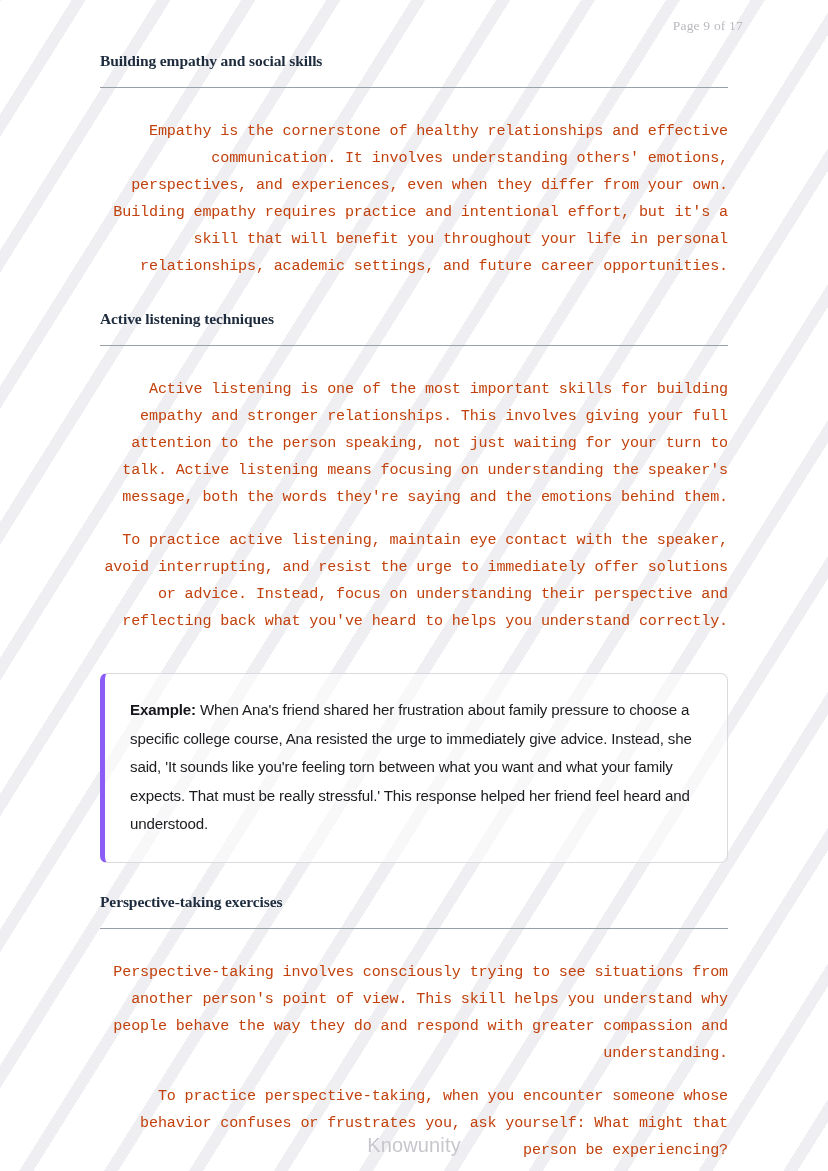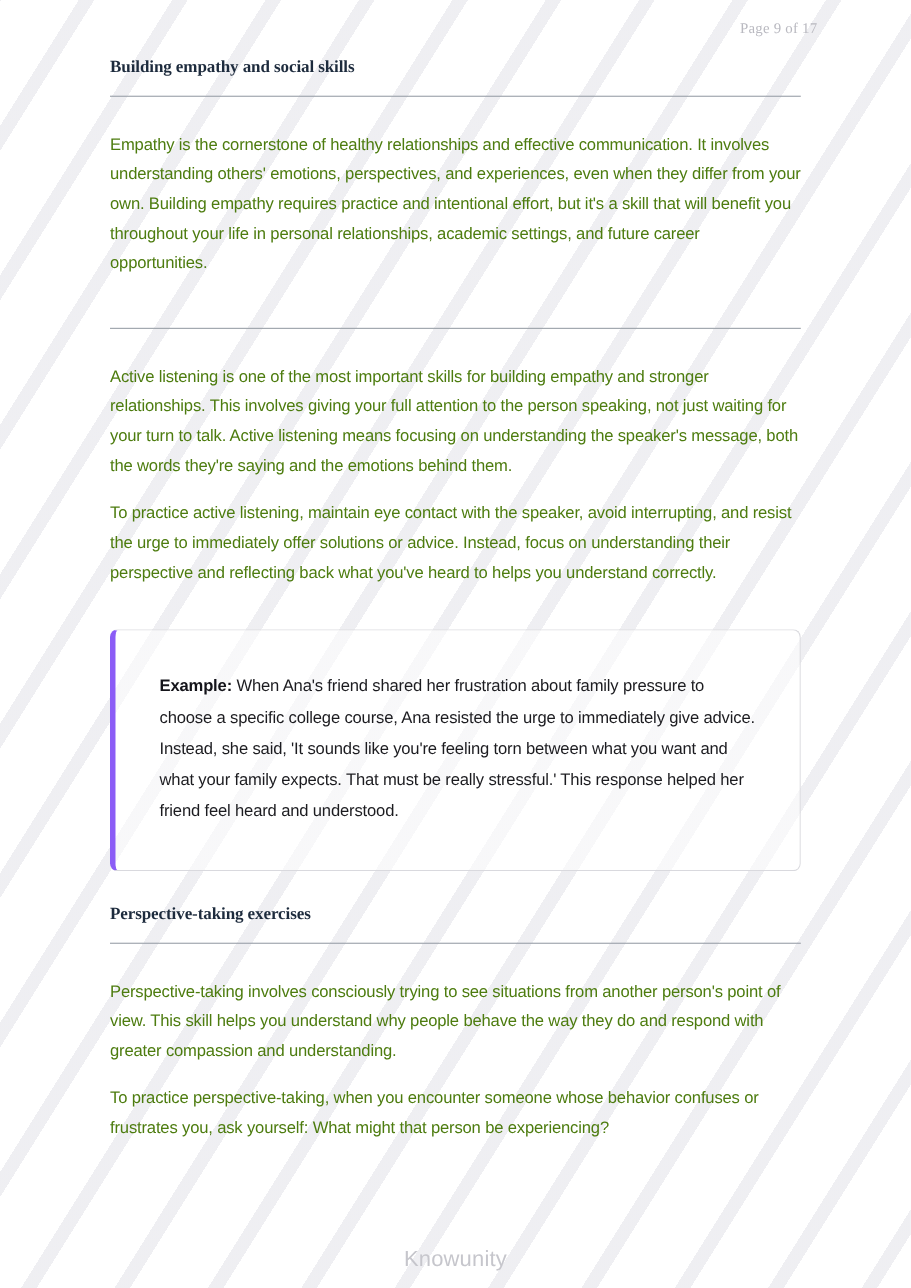--- a/index.html
+++ b/index.html
@@ -71,47 +71,48 @@
 
   .heading-rule {
     height: 1px;
     background: #9aa0a8;
     margin-top: 15px;
     margin-bottom: 0;
     width: 100%;
   }
 
   p.body-text {
-    font-family: Liberation Sans, sans-serif;
+    font-family: Liberation Mono, monospace;
     font-size: 15.1px;
     line-height: 27px;
-    color: #4d7c0f;
+    color: #c2410c;
     margin: 0;
     letter-spacing: -0.15px;
+    text-align: right;
   }
 
   .block-gap-lg { height: 30px; }
   .block-gap-md { height: 22px; }
   .block-gap-sm { height: 16px; }
 
   .example-callout {
     border: 1px solid #d9d9de;
     border-left: 5px solid #8b5cf6;
     border-radius: 7px;
     background: rgba(255,255,255,0.55);
     padding: 21px 24px 22px 24px;
     box-sizing: border-box;
   }
 
   .example-callout p {
     font-family: "Liberation Sans", sans-serif;
     font-size: 15.1px;
     line-height: 28.5px;
     color: #1c1c20;
-    margin: 16px;
+    margin: 1px;
     letter-spacing: -0.15px;
   }
 
   .example-label {
     font-weight: bold;
     color: #14141a;
   }
 
   .footer-brand {
     position: absolute;
@@ -139,20 +140,21 @@
     <div>
       <h2 class="section-heading">Building empathy and social skills</h2>
       <div class="heading-rule"></div>
       <div class="block-gap-lg"></div>
       <p class="body-text">Empathy is the cornerstone of healthy relationships and effective communication. It involves understanding others' emotions, perspectives, and experiences, even when they differ from your own. Building empathy requires practice and intentional effort, but it's a skill that will benefit you throughout your life in personal relationships, academic settings, and future career opportunities.</p>
     </div>
 
     <div class="block-gap-lg"></div>
 
     <div>
+      <h2 class="section-heading">Active listening techniques</h2>
       <div class="heading-rule"></div>
       <div class="block-gap-lg"></div>
       <p class="body-text">Active listening is one of the most important skills for building empathy and stronger relationships. This involves giving your full attention to the person speaking, not just waiting for your turn to talk. Active listening means focusing on understanding the speaker's message, both the words they're saying and the emotions behind them.</p>
       <div class="block-gap-sm"></div>
       <p class="body-text">To practice active listening, maintain eye contact with the speaker, avoid interrupting, and resist the urge to immediately offer solutions or advice. Instead, focus on understanding their perspective and reflecting back what you've heard to helps you understand correctly.</p>
       <div class="block-gap-sm"></div>
     </div>
 
     <div class="block-gap-md"></div>
 

